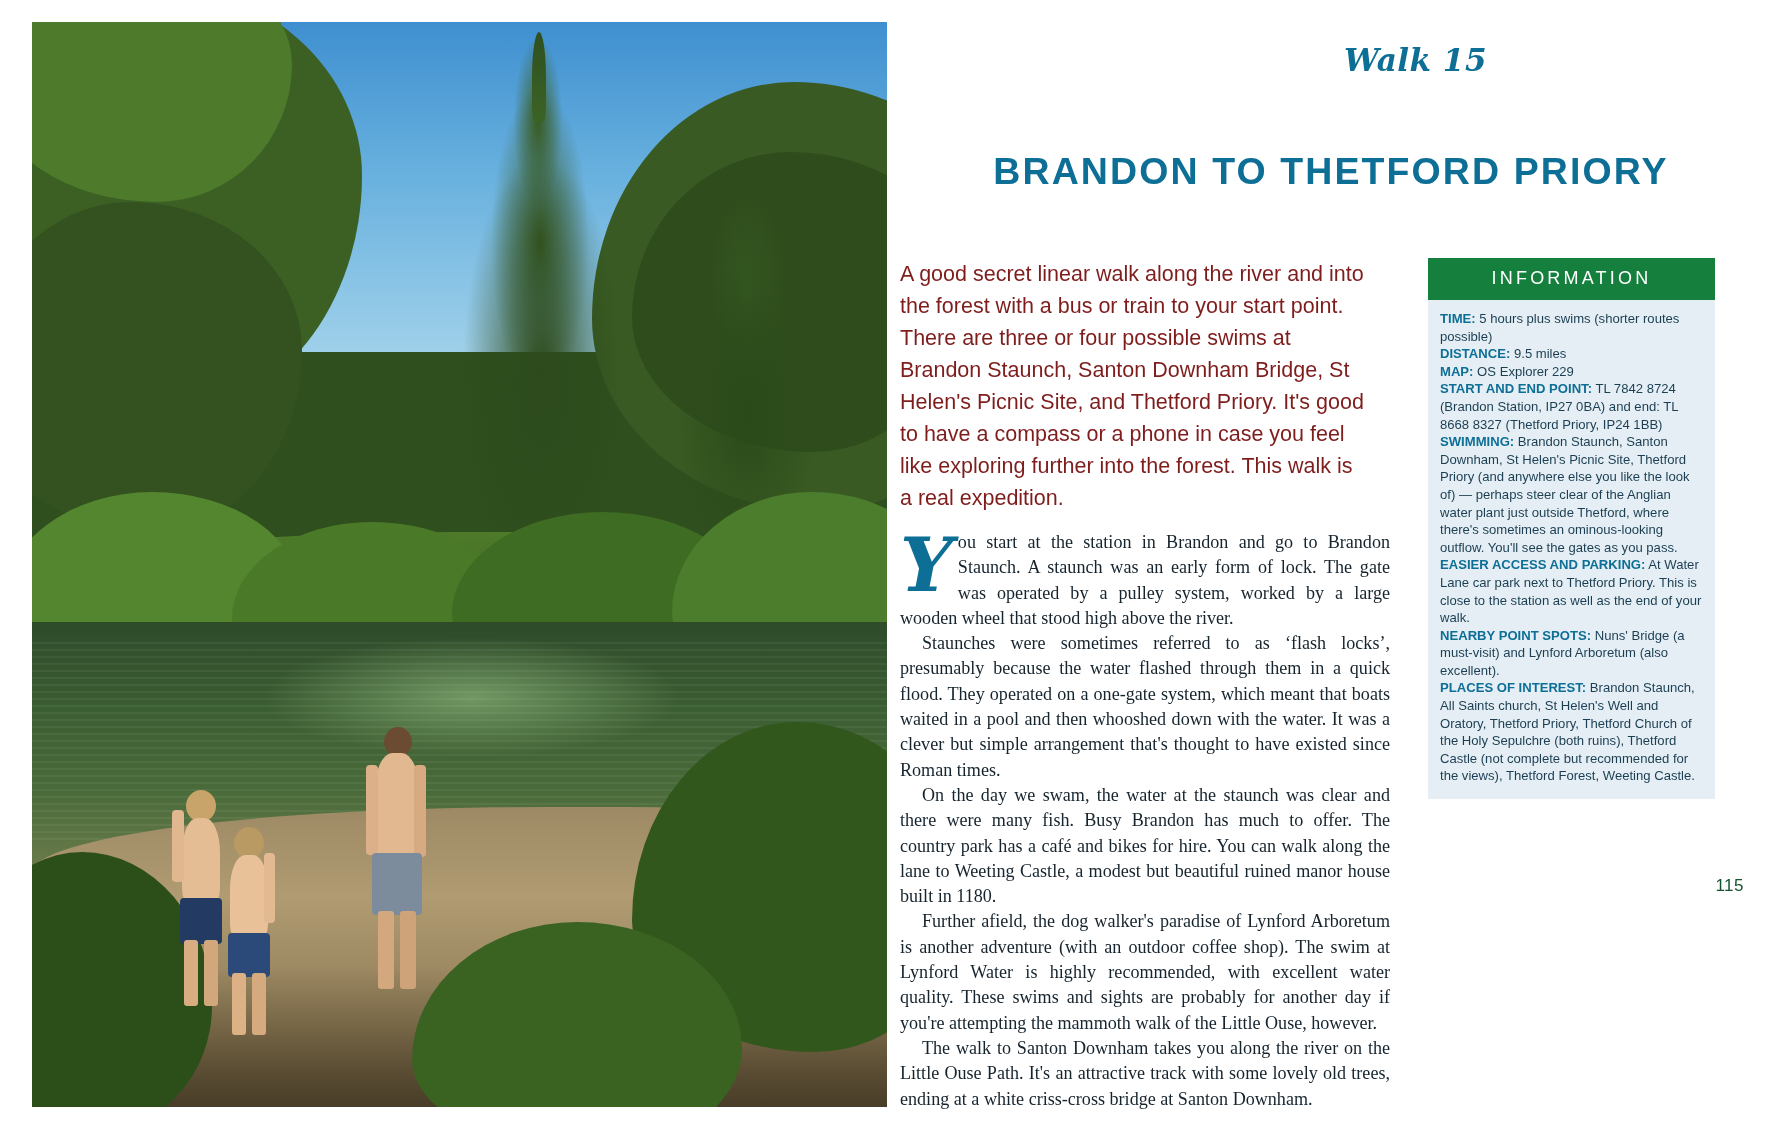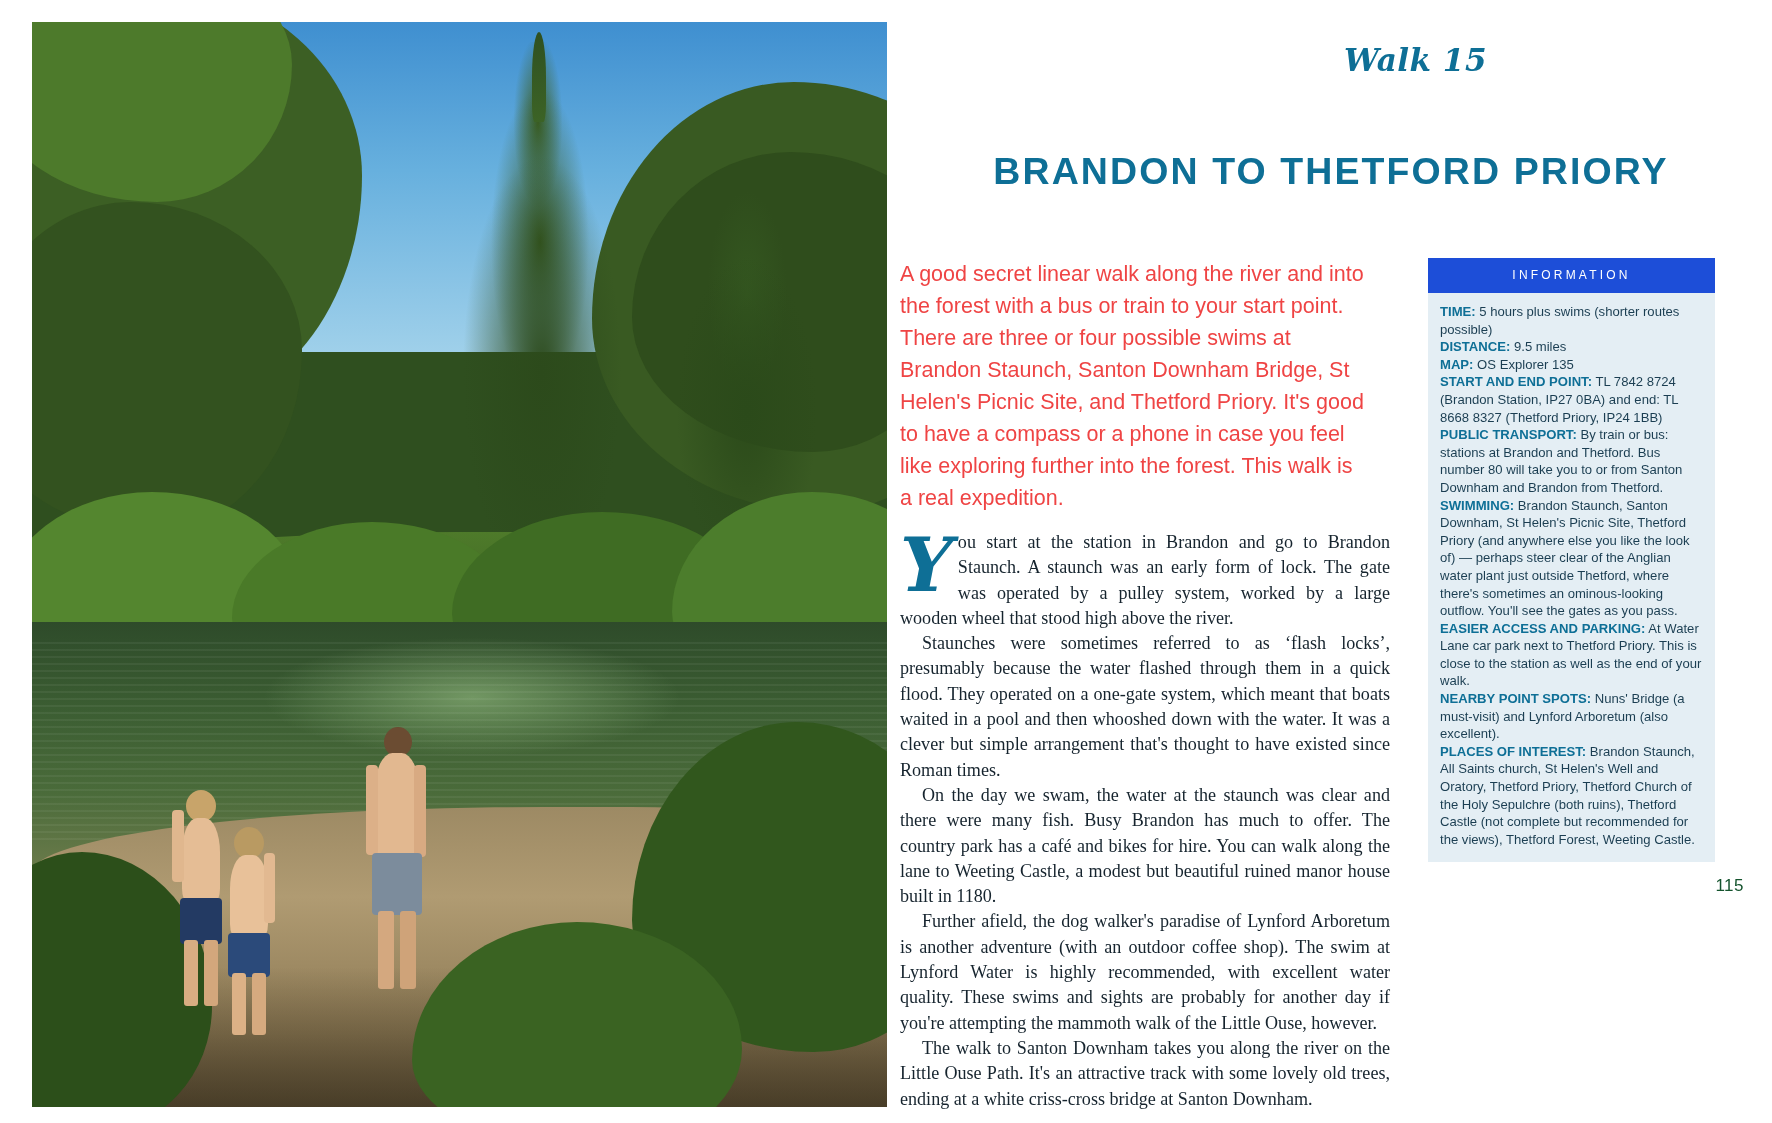--- a/index.html
+++ b/index.html
@@ -125,21 +125,21 @@
     white-space: nowrap;
   }
   .intro {
     position: absolute;
     left: 0px;
     top: 258px;
     width: 470px;
     font-family: "Liberation Sans", sans-serif;
     font-size: 21.5px;
     line-height: 32px;
-    color: #ef4444;
+    color: #7f1d1d;
   }
   .body-col {
     position: absolute;
     left: 0px;
     top: 530px;
     width: 490px;
     font-family: "Liberation Serif", serif;
     font-size: 18.1px;
     line-height: 25.3px;
     color: #16242e;
@@ -159,25 +159,25 @@
   }
 
   
   .info-box {
     position: absolute;
     left: 528px;
     top: 258px;
     width: 287px;
   }
   .info-header {
-    background: #1d4ed8;
+    background: #15803d;
     color: #ffffff;
     text-align: center;
     font-family: "Liberation Sans", sans-serif;
-    font-size: 12px;
+    font-size: 18px;
     letter-spacing: 3.2px;
     padding: 10px 0 11px;
   }
   .info-body {
     background: #e4eef4;
     padding: 10px 12px 14px 12px;
     font-family: "Liberation Sans", sans-serif;
     font-size: 13.1px;
     line-height: 17.6px;
     color: #1b3e52;
@@ -283,23 +283,22 @@
     <p>On the day we swam, the water at the staunch was clear and there were many fish. Busy Brandon has much to offer. The country park has a café and bikes for hire. You can walk along the lane to Weeting Castle, a modest but beautiful ruined manor house built in 1180.</p>
     <p>Further afield, the dog walker's paradise of Lynford Arboretum is another adventure (with an outdoor coffee shop). The swim at Lynford Water is highly recommended, with excellent water quality. These swims and sights are probably for another day if you're attempting the mammoth walk of the Little Ouse, however.</p>
     <p>The walk to Santon Downham takes you along the river on the Little Ouse Path. It's an attractive track with some lovely old trees, ending at a white criss-cross bridge at Santon Downham.</p>
   </div>
 
   <div class="info-box">
     <div class="info-header">INFORMATION</div>
     <div class="info-body">
       <p><span class="info-label">TIME:</span><span> 5 hours plus swims (shorter routes possible)</span></p>
       <p><span class="info-label">DISTANCE:</span><span> 9.5 miles</span></p>
-      <p><span class="info-label">MAP:</span><span> OS Explorer 135</span></p>
+      <p><span class="info-label">MAP:</span><span> OS Explorer 229</span></p>
       <p><span class="info-label">START AND END POINT:</span><span> TL 7842 8724 (Brandon Station, IP27 0BA) and end: TL 8668 8327 (Thetford Priory, IP24 1BB)</span></p>
-      <p><span class="info-label">PUBLIC TRANSPORT:</span><span> By train or bus: stations at Brandon and Thetford. Bus number 80 will take you to or from Santon Downham and Brandon from Thetford.</span></p>
       <p><span class="info-label">SWIMMING:</span><span> Brandon Staunch, Santon Downham, St Helen's Picnic Site, Thetford Priory (and anywhere else you like the look of) — perhaps steer clear of the Anglian water plant just outside Thetford, where there's sometimes an ominous-looking outflow. You'll see the gates as you pass.</span></p>
       <p><span class="info-label">EASIER ACCESS AND PARKING:</span><span> At Water Lane car park next to Thetford Priory. This is close to the station as well as the end of your walk.</span></p>
       <p><span class="info-label">NEARBY POINT SPOTS:</span><span> Nuns' Bridge (a must-visit) and Lynford Arboretum (also excellent).</span></p>
       <p><span class="info-label">PLACES OF INTEREST:</span><span> Brandon Staunch, All Saints church, St Helen's Well and Oratory, Thetford Priory, Thetford Church of the Holy Sepulchre (both ruins), Thetford Castle (not complete but recommended for the views), Thetford Forest, Weeting Castle.</span></p>
     </div>
   </div>
 
   <div class="page-number">115</div>
 </div>
 

